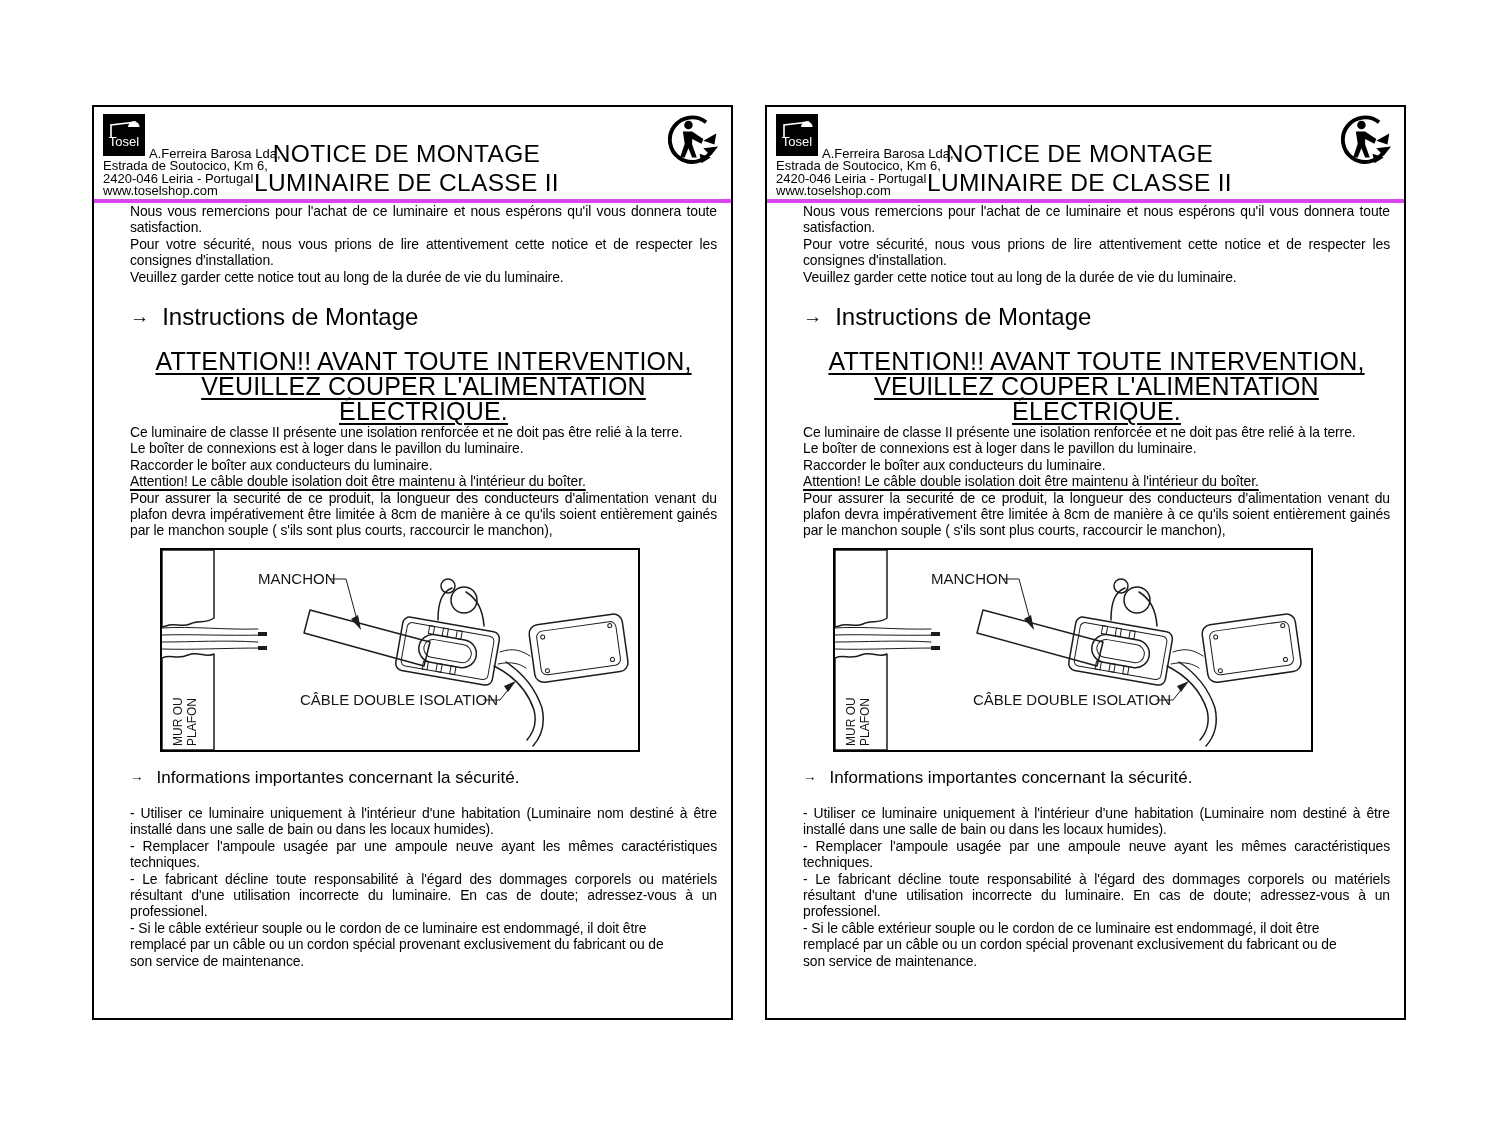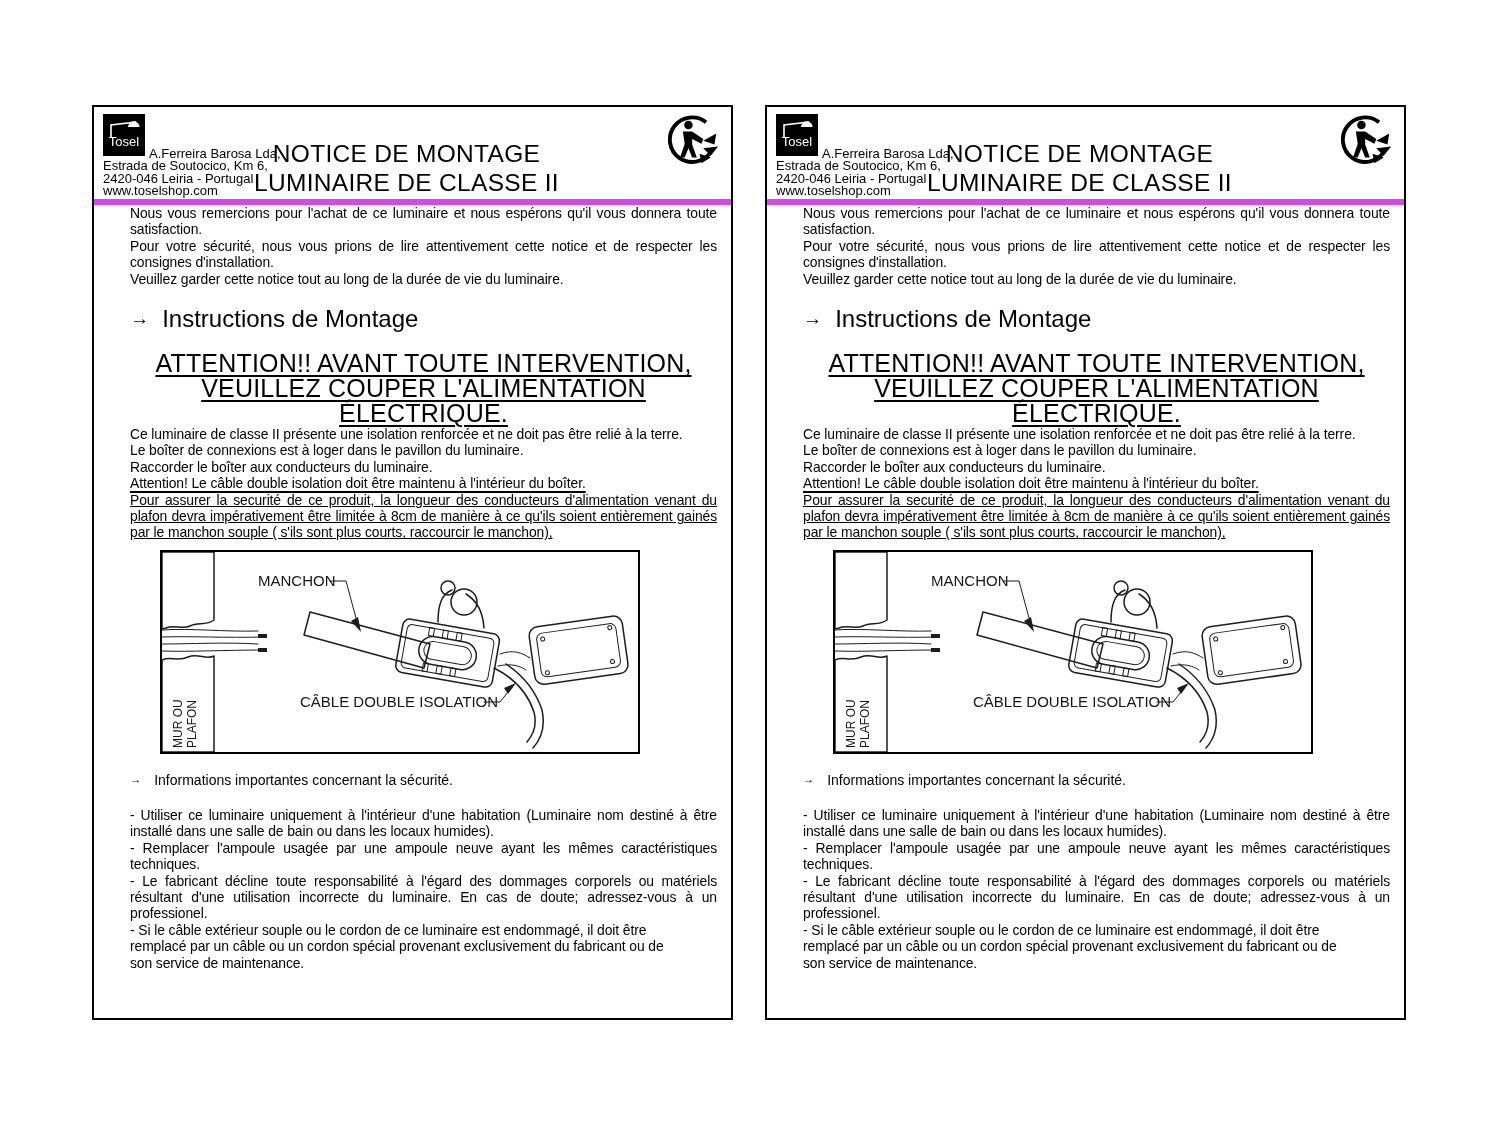--- a/index.html
+++ b/index.html
@@ -5,41 +5,41 @@
   html,body { margin:0; padding:0; background:#fff; }
   body { width:1500px; height:1125px; font-family:"Liberation Sans","DejaVu Sans",sans-serif; color:#000; }
   .canvas { position:relative; width:1500px; height:1125px; background:#ffffff; overflow:hidden; }
 
   .page { position:absolute; top:105px; width:641px; height:915px; border:2px solid #000;
           background:#fff; box-sizing:border-box; overflow:hidden; }
   .page.left  { left:92px; }
   .page.right { left:765px; }
 
   
-  .hdr { position:relative; height:92px; border-bottom:6px solid #d946ef; }
+  .hdr { position:relative; height:92px; border-bottom:4px solid #d946ef; }
   .logo-block { position:absolute; left:9px; top:7px; width:42px; height:42px; }
   .company { position:absolute; left:9px; top:41px; font-size:13px; line-height:12.3px; white-space:nowrap; }
   .c-name { margin-left:46px; }
   .title { position:absolute; left:48px; right:60px; top:32px; text-align:center;
            font-size:24.5px; line-height:29px; letter-spacing:0.3px; }
   .triman { position:absolute; right:11px; top:6px; width:52px; height:52px; }
 
   
   .bodycol { padding:0 14px 0 36px; }
   p.para { margin:0; font-size:13.9px; line-height:16.4px; letter-spacing:-0.1px; }
   .j   { text-align:justify; }
   .pre { white-space:pre-line; }
   .mt-intro   { margin-top:26px; }
   .mt-class2  { margin-top:12px; }
   .mt-attn    { margin-top:20px; }
-  .mt-sleeve  { margin-top:14px;text-decoration:underline; }
+  .mt-sleeve  { margin-top:14px; }
   .mt-bullets { margin-top:12px; }
 
   .h-montage { margin:18px 0 0 0; font-size:24px; font-weight:400; line-height:28px; }
-  .h-safety  { margin:12px 0 0 0; font-size:14px; font-weight:400; line-height:28px; }
+  .h-safety  { margin:12px 0 0 0; font-size:17px; font-weight:400; line-height:28px; }
   .arrow { font-weight:700; font-size:0.80em; margin-right:13px; position:relative; top:-2px; }
 
   .warning { margin-top:16px; text-align:center; font-size:25px; line-height:25px; letter-spacing:0.2px; }
   .u, .u-line { text-decoration:underline; text-decoration-thickness:1.5px; text-underline-offset:3px; }
 
   .diagram { margin:9px 0 0 30px; width:478px; }
   .diagram svg { display:block; border:2px solid #000; background:#fff; }
   .diagram text { font-family:"Liberation Sans","DejaVu Sans",sans-serif; fill:#151515; }
   .draw { stroke:#1c1c1c; fill:none; stroke-width:1.5; stroke-linejoin:round; stroke-linecap:round; }
   .thin { stroke-width:1; }

